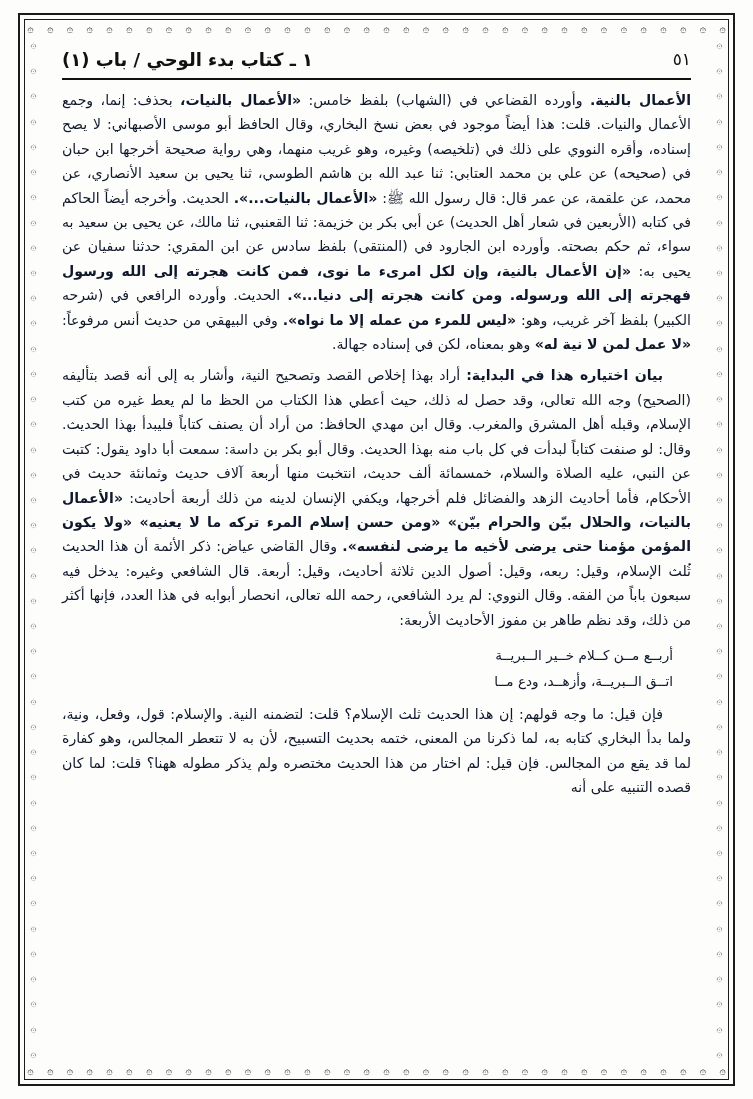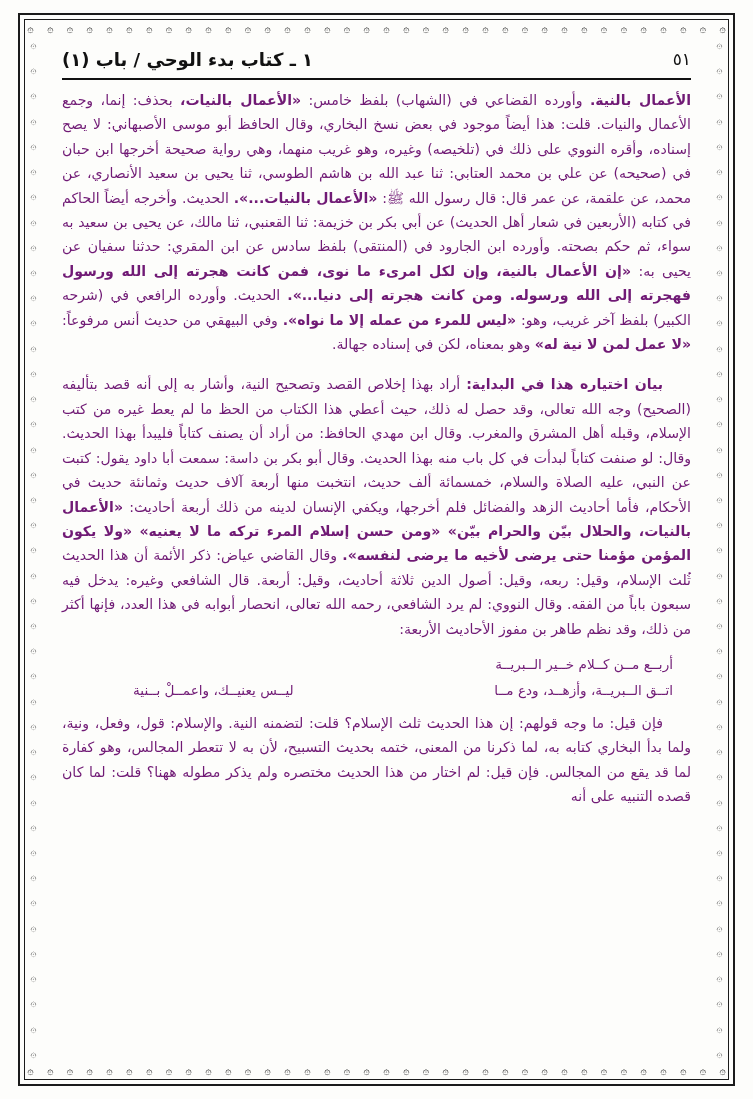--- a/index.html
+++ b/index.html
@@ -112,32 +112,32 @@
   .content {
     position: absolute;
     top: 88px;
     left: 62px;
     right: 62px;
     bottom: 50px;
     font-size: 14.1px;
     line-height: 24.4px;
     text-align: justify;
     text-justify: inter-word;
-    color: #701a75;
+    color: #0f172a;
     direction: rtl;
   }
   .content p {
     margin: 0 0 2px 0;
     text-align: justify;
   }
   .content p.indent {
     text-indent: 28px;
   }
   .content p.gap {
-    margin-top: 16px;
+    margin-top: 7px;
   }
   b { font-weight: bold; }
 
   
   .verse {
     margin: 10px 0 8px 0;
     padding: 0 10px;
     font-size: 13.6px;
     line-height: 26px;
   }
@@ -336,19 +336,18 @@
   <div class="content">
     <p class="para" id="p1"><b>الأعمال بالنية.</b> وأورده القضاعي في (الشهاب) بلفظ خامس: <b>«الأعمال بالنيات،</b> بحذف: إنما، وجمع الأعمال والنيات. قلت: هذا أيضاً موجود في بعض نسخ البخاري، وقال الحافظ أبو موسى الأصبهاني: لا يصح إسناده، وأقره النووي على ذلك في (تلخيصه) وغيره، وهو غريب منهما، وهي رواية صحيحة أخرجها ابن حبان في (صحيحه) عن علي بن محمد العتابي: ثنا عبد الله بن هاشم الطوسي، ثنا يحيى بن سعيد الأنصاري، عن محمد، عن علقمة، عن عمر قال: قال رسول الله ﷺ: <b>«الأعمال بالنيات...».</b> الحديث. وأخرجه أيضاً الحاكم في كتابه (الأربعين في شعار أهل الحديث) عن أبي بكر بن خزيمة: ثنا القعنبي، ثنا مالك، عن يحيى بن سعيد به سواء، ثم حكم بصحته. وأورده ابن الجارود في (المنتقى) بلفظ سادس عن ابن المقري: حدثنا سفيان عن يحيى به: <b>«إن الأعمال بالنية، وإن لكل امرىء ما نوى، فمن كانت هجرته إلى الله ورسول فهجرته إلى الله ورسوله. ومن كانت هجرته إلى دنيا...».</b> الحديث. وأورده الرافعي في (شرحه الكبير) بلفظ آخر غريب، وهو: <b>«ليس للمرء من عمله إلا ما نواه».</b> وفي البيهقي من حديث أنس مرفوعاً: <b>«لا عمل لمن لا نية له»</b> وهو بمعناه، لكن في إسناده جهالة.</p>
     <p class="para indent gap" id="p2"><b>بيان اختياره هذا في البداية:</b> أراد بهذا إخلاص القصد وتصحيح النية، وأشار به إلى أنه قصد بتأليفه (الصحيح) وجه الله تعالى، وقد حصل له ذلك، حيث أعطي هذا الكتاب من الحظ ما لم يعط غيره من كتب الإسلام، وقبله أهل المشرق والمغرب. وقال ابن مهدي الحافظ: من أراد أن يصنف كتاباً فليبدأ بهذا الحديث. وقال: لو صنفت كتاباً لبدأت في كل باب منه بهذا الحديث. وقال أبو بكر بن داسة: سمعت أبا داود يقول: كتبت عن النبي، عليه الصلاة والسلام، خمسمائة ألف حديث، انتخبت منها أربعة آلاف حديث وثمانئة حديث في الأحكام، فأما أحاديث الزهد والفضائل فلم أخرجها، ويكفي الإنسان لدينه من ذلك أربعة أحاديث: <b>«الأعمال بالنيات، والحلال بيّن والحرام بيّن» «ومن حسن إسلام المرء تركه ما لا يعنيه» «ولا يكون المؤمن مؤمنا حتى يرضى لأخيه ما يرضى لنفسه».</b> وقال القاضي عياض: ذكر الأئمة أن هذا الحديث ثُلث الإسلام، وقيل: ربعه، وقيل: أصول الدين ثلاثة أحاديث، وقيل: أربعة. قال الشافعي وغيره: يدخل فيه سبعون باباً من الفقه. وقال النووي: لم يرد الشافعي، رحمه الله تعالى، انحصار أبوابه في هذا العدد، فإنها أكثر من ذلك، وقد نظم طاهر بن مفوز الأحاديث الأربعة:</p>
 
     <div class="verse">
       <div class="verse-line">
         <span class="verse-hemistich second">أربــع مــن كــلام خــير الــبريــة</span>
       </div>
       <div class="verse-line">
         <span class="verse-hemistich">اتــق الــبريــة، وأزهــد، ودع مــا</span>
-        <span class="verse-hemistich second">ليــس يعنيــك، واعمــلْ بــنية</span>
       </div>
     </div>
 
     <p class="para indent" id="p3">فإن قيل: ما وجه قولهم: إن هذا الحديث ثلث الإسلام؟ قلت: لتضمنه النية. والإسلام: قول، وفعل، ونية، ولما بدأ البخاري كتابه به، لما ذكرنا من المعنى، ختمه بحديث التسبيح، لأن به لا تتعطر المجالس، وهو كفارة لما قد يقع من المجالس. فإن قيل: لم اختار من هذا الحديث مختصره ولم يذكر مطوله ههنا؟ قلت: لما كان قصده التنبيه على أنه</p>
   </div>
 </div>
 
 </body></html>

